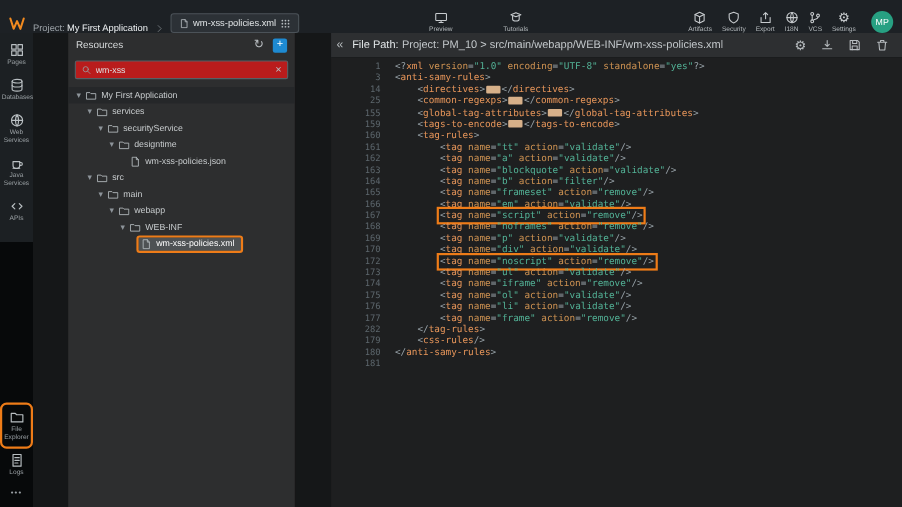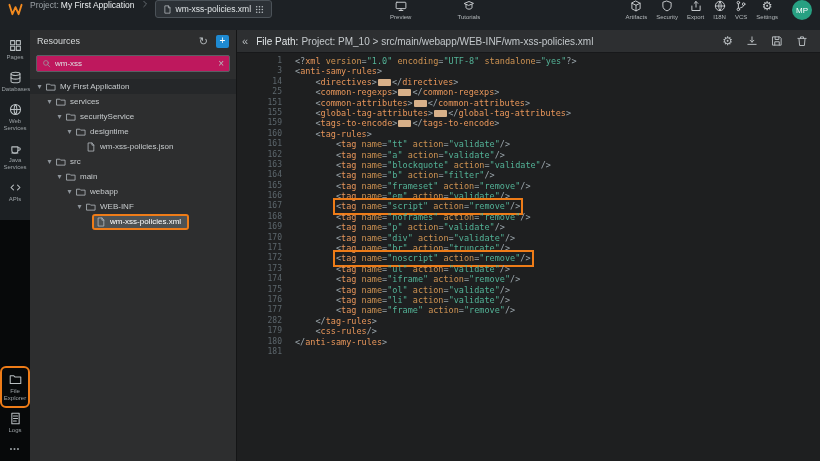--- a/index.html
+++ b/index.html
@@ -1,62 +1,62 @@
 <!DOCTYPE html>
 <html><head>
 <meta charset="utf-8">
 <style>
   * { box-sizing: border-box; margin: 0; padding: 0; }
   html, body { width: 820px; height: 461px; }
   body { font-family: "Liberation Sans", sans-serif; background: #151718; overflow: hidden; color: #ccc; }
   .app { width: 820px; height: 461px; display: flex; flex-direction: column; }
 
   
-  .topbar { height: 30px; flex: 0 0 30px; background: #1d2125; display: flex; align-items: flex-start; padding: 0 8px 0 6px; }
+  .topbar { height: 30px; flex: 0 0 30px; background: #1d2125; display: flex; align-items: flex-end; padding: 0 8px 0 6px; }
   .icon { display: inline-flex; align-items: center; justify-content: center; }
   .uic { font-style: normal; line-height: 1; }
   .logo { width: 18px; height: 18px; margin-right: 6px; }
   .logo svg { width: 15px; height: 15px; }
   .proj { display: flex; align-items: baseline; gap: 2px; font-size: 8.5px; white-space: nowrap; }
   .proj-label { color: #9ba1a6; }
   .proj-name { color: #eceff1; }
   .tb-chev { color: #8a9094; margin: 0 6px; }
   .tb-chev svg { width: 8px; height: 8px; }
   .tab-chip { display: flex; align-items: center; gap: 4px; background: #2c3136; border: 1px solid #4b5258; border-radius: 3px; padding: 3px 7px; font-size: 8.5px; color: #e0e4e6; white-space: nowrap; cursor: pointer; }
   .tab-chip .icon svg { width: 9px; height: 9px; display: block; color: #b9bfc3; }
   #tb-center { display: flex; gap: 46px; margin-left: 118px; }
   .stack { display: flex; flex-direction: column; align-items: center; gap: 2px; cursor: pointer; }
   .stack .icon svg { width: 12px; height: 12px; display: block; color: #c7cbce; }
   .stack .icon .uic { font-size: 12px; color: #c7cbce; }
   .stack-label { font-size: 6px; color: #b4b9bc; white-space: nowrap; }
   .tb-right { margin-left: auto; display: flex; align-items: center; gap: 9px; }
   #tb-right-items { display: flex; gap: 9px; align-items: center; }
   .avatar { width: 20px; height: 20px; border-radius: 50%; background: #27a082; color: #fff; font-size: 8px; font-weight: normal; display: flex; align-items: center; justify-content: center; margin-left: 5px; cursor: pointer; }
 
-  .body { flex: 1; display: flex; min-height: 0; }
+  .body { flex: 1; display: flex; min-height: 0; gap: 32px; }
 
   
   .rail { width: 30px; flex: 0 0 30px; background: #07090a; display: flex; flex-direction: column; }
   .rail-top { background: #1c2023; padding: 3px 0 12px; }
   .rail-item { display: flex; flex-direction: column; align-items: center; gap: 2px; padding: 5px 0 4px; margin: 1px 2px; cursor: pointer; border-radius: 4px; }
   .rail-item .icon svg { width: 13px; height: 13px; display: block; color: #b9bfc2; }
   .rail-item .stack-label { font-size: 6px; color: #9aa0a4; text-align: center; line-height: 7px; width: 27px; white-space: normal; }
   .rail-item.annotated { outline: 2px solid #ee7c18; outline-offset: 0px; }
   .rail-spacer { flex: 1; }
   .rail-more { text-align: center; font-size: 7px; color: #9aa0a4; padding: 6px 0 9px; letter-spacing: 1px; cursor: pointer; }
 
   
   .resources { width: 207px; flex: 0 0 207px; background: #2d2e2f; border-right: 1px solid #141516; display: flex; flex-direction: column; }
   .res-header { height: 22px; flex: 0 0 22px; display: flex; align-items: center; padding: 0 7px; }
   .res-title { font-size: 9px; color: #d7dadb; }
   .res-actions { margin-left: auto; display: flex; align-items: center; gap: 8px; }
   .res-actions .uic { font-size: 11px; color: #b7bcbf; cursor: pointer; }
   .add-btn { width: 13px; height: 13px; background: #1e8ad2; border-radius: 2px; display: flex; align-items: center; justify-content: center; cursor: pointer; }
   .add-btn .uic { font-size: 10px; color: #fff; }
-  .search-box { margin: 3px 6px 7px; height: 17px; background: #be185d; border: 1px solid #5a5f64; border-radius: 2px; display: flex; align-items: center; padding: 0 5px; gap: 4px; }
+  .search-box { margin: 3px 6px 7px; height: 17px; background: #b91c1c; border: 1px solid #5a5f64; border-radius: 2px; display: flex; align-items: center; padding: 0 5px; gap: 4px; }
   .search-box .icon svg { width: 9px; height: 9px; color: #9aa0a4; }
   .search-input { flex: 1; background: transparent; border: none; outline: none; color: #dde0e2; font-size: 8px; font-family: inherit; min-width: 0; }
   .clear-btn .uic { color: #b7bcbf; font-size: 10px; cursor: pointer; }
   .tree { flex: 1; overflow: hidden; }
   .tree-row { height: 15px; display: flex; align-items: center; cursor: pointer; }
   .tree-row.shaded { background: #252729; }
   .chev-spacer { width: 9px; flex: 0 0 9px; }
   .tree-row > .icon .uic { font-size: 8px; color: #8d949a; width: 9px; text-align: center; }
   .tree-entry { display: flex; align-items: center; gap: 4px; padding: 1px 6px 1px 2px; border-radius: 1px; }
   .tree-entry .icon svg { width: 10px; height: 10px; color: #b2b8bc; display: block; }
@@ -485,25 +485,20 @@
             <span class="ln">14</span>
             <span class="indent">    </span>
             <span class="lt"><span class="t-punc">&lt;</span><span class="t-tag">directives</span><span class="t-punc">&gt;</span><span class="fold"></span><span class="t-punc">&lt;/</span><span class="t-tag">directives</span><span class="t-punc">&gt;</span></span>
           </div>
           <div class="cl">
             <span class="ln">25</span>
             <span class="indent">    </span>
             <span class="lt"><span class="t-punc">&lt;</span><span class="t-tag">common-regexps</span><span class="t-punc">&gt;</span><span class="fold"></span><span class="t-punc">&lt;/</span><span class="t-tag">common-regexps</span><span class="t-punc">&gt;</span></span>
           </div>
           <div class="cl">
-            <span class="ln">151</span>
-            <span class="indent">    </span>
-            <span class="lt"><span class="t-punc">&lt;</span><span class="t-tag">common-attributes</span><span class="t-punc">&gt;</span><span class="fold"></span><span class="t-punc">&lt;/</span><span class="t-tag">common-attributes</span><span class="t-punc">&gt;</span></span>
-          </div>
-          <div class="cl">
             <span class="ln">155</span>
             <span class="indent">    </span>
             <span class="lt"><span class="t-punc">&lt;</span><span class="t-tag">global-tag-attributes</span><span class="t-punc">&gt;</span><span class="fold"></span><span class="t-punc">&lt;/</span><span class="t-tag">global-tag-attributes</span><span class="t-punc">&gt;</span></span>
           </div>
           <div class="cl">
             <span class="ln">159</span>
             <span class="indent">    </span>
             <span class="lt"><span class="t-punc">&lt;</span><span class="t-tag">tags-to-encode</span><span class="t-punc">&gt;</span><span class="fold"></span><span class="t-punc">&lt;/</span><span class="t-tag">tags-to-encode</span><span class="t-punc">&gt;</span></span>
           </div>
           <div class="cl">
@@ -555,25 +550,20 @@
             <span class="ln">169</span>
             <span class="indent">        </span>
             <span class="lt"><span class="t-punc">&lt;</span><span class="t-tag">tag</span><span class="t-plain"> </span><span class="t-attr">name</span><span class="t-punc">=</span><span class="t-str">"p"</span><span class="t-plain"> </span><span class="t-attr">action</span><span class="t-punc">=</span><span class="t-str">"validate"</span><span class="t-punc">/&gt;</span></span>
           </div>
           <div class="cl">
             <span class="ln">170</span>
             <span class="indent">        </span>
             <span class="lt"><span class="t-punc">&lt;</span><span class="t-tag">tag</span><span class="t-plain"> </span><span class="t-attr">name</span><span class="t-punc">=</span><span class="t-str">"div"</span><span class="t-plain"> </span><span class="t-attr">action</span><span class="t-punc">=</span><span class="t-str">"validate"</span><span class="t-punc">/&gt;</span></span>
           </div>
           <div class="cl">
-            <span class="ln">171</span>
-            <span class="indent">        </span>
-            <span class="lt"><span class="t-punc">&lt;</span><span class="t-tag">tag</span><span class="t-plain"> </span><span class="t-attr">name</span><span class="t-punc">=</span><span class="t-str">"br"</span><span class="t-plain"> </span><span class="t-attr">action</span><span class="t-punc">=</span><span class="t-str">"truncate"</span><span class="t-punc">/&gt;</span></span>
-          </div>
-          <div class="cl">
             <span class="ln">172</span>
             <span class="indent">        </span>
             <span class="lt hl-box"><span class="t-punc">&lt;</span><span class="t-tag">tag</span><span class="t-plain"> </span><span class="t-attr">name</span><span class="t-punc">=</span><span class="t-str">"noscript"</span><span class="t-plain"> </span><span class="t-attr">action</span><span class="t-punc">=</span><span class="t-str">"remove"</span><span class="t-punc">/&gt;</span></span>
           </div>
           <div class="cl">
             <span class="ln">173</span>
             <span class="indent">        </span>
             <span class="lt"><span class="t-punc">&lt;</span><span class="t-tag">tag</span><span class="t-plain"> </span><span class="t-attr">name</span><span class="t-punc">=</span><span class="t-str">"ul"</span><span class="t-plain"> </span><span class="t-attr">action</span><span class="t-punc">=</span><span class="t-str">"validate"</span><span class="t-punc">/&gt;</span></span>
           </div>
           <div class="cl">

